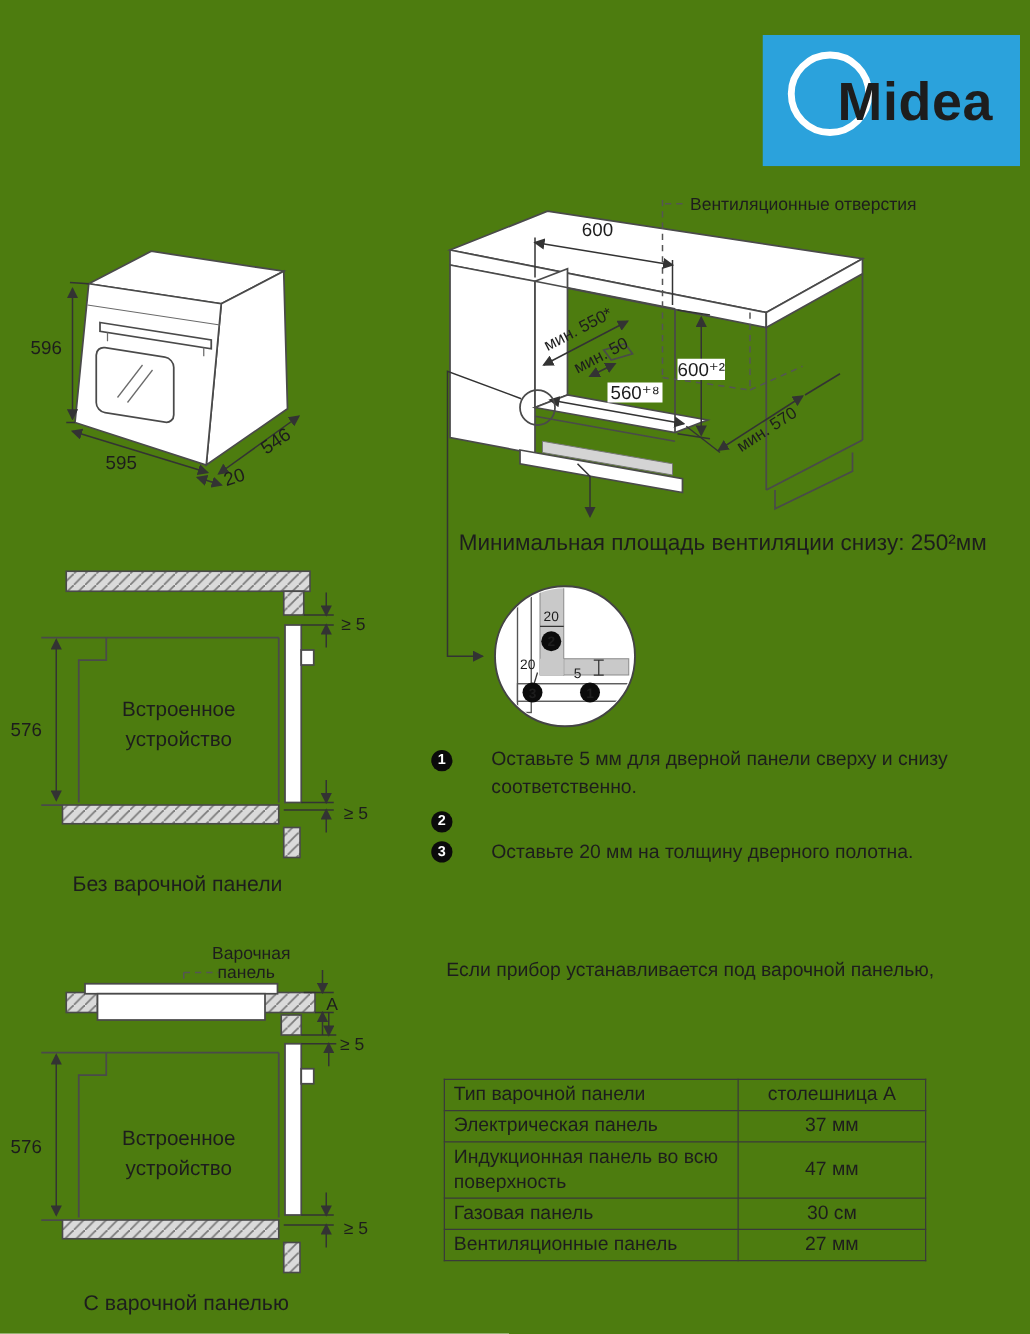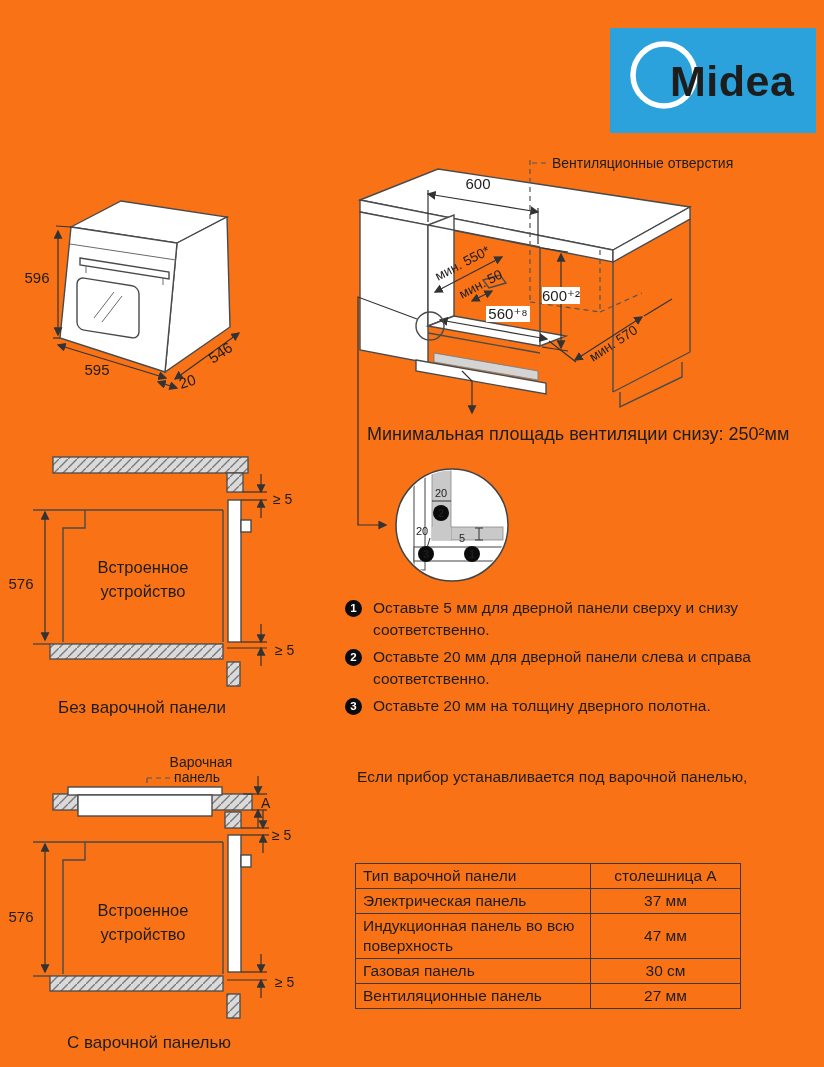--- a/index.html
+++ b/index.html
@@ -1,16 +1,16 @@
 <!DOCTYPE html>
 <html><head>
 <meta charset="utf-8">
 <style>
   html,body{margin:0;padding:0;background:#fff;}
-  .page{position:relative;width:824px;height:1067px;background:#f97316;overflow:hidden;
+  .page{position:relative;width:824px;height:1067px;background:#4d7c0f;overflow:hidden;
         font-family:"Liberation Sans","DejaVu Sans",sans-serif;color:#1d1d1d;}
   .abs{position:absolute;}
   svg{display:block;}
   svg text{font-family:"Liberation Sans","DejaVu Sans",sans-serif;fill:#1d1d1d;}
   .outl{stroke:#4a4a4a;stroke-width:1.4;fill:#ffffff;}
   .ln{stroke:#4a4a4a;stroke-width:1.4;fill:none;}
   .lnthin{stroke:#6a6a6a;stroke-width:1;fill:none;}
   .dim{stroke:#333;stroke-width:1.2;fill:none;}
   .dash{stroke:#555;stroke-width:1.2;fill:none;stroke-dasharray:5 4;}
   .dimtxt{font-size:15px;}
@@ -18,21 +18,21 @@
   .gaptxt{font-size:14px;}
   .devtxt{font-size:16.5px;}
   .captxt{font-size:17px;}
   .venttxt{font-size:14px;}
   .note-text{font-size:18px;line-height:20px;}
   .notes{width:478px;}
   .note{display:flex;gap:11px;margin-bottom:5px;font-size:15.5px;line-height:22px;}
   .nmark{width:17px;height:17px;border-radius:50%;background:#0b0b0b;color:#fff;
          font-size:11.5px;font-weight:bold;display:flex;align-items:center;
          justify-content:center;flex:none;margin-top:2.5px;}
-  .ntext{width:420px;}
+  .ntext{width:420px;margin-left:20px;}
   .intro{font-size:15.5px;line-height:21.5px;}
   table.hob{border-collapse:collapse;table-layout:fixed;width:385px;border-radius:15px;}
   table.hob th,table.hob td{border:1.6px solid #3a3a3a;font-size:15.5px;font-weight:normal;
       padding:2px 7px;line-height:20px;text-align:left;vertical-align:middle;}
   table.hob td.val,table.hob th.val{text-align:center;padding:2px 20px;}
 </style>
 </head>
 <body>
 
 <div class="page">
@@ -178,21 +178,20 @@
 
   <div class="abs note-text" style="left:367px;top:424px;width:440px;">Минимальная площадь вентиляции снизу: 250²мм</div>
 
   <div class="abs notes" style="left:345px;top:597px;">
     <div class="note">
       <span class="nmark">1</span>
       <span class="ntext">Оставьте 5 мм для дверной панели сверху и снизу соответственно.</span>
     </div>
     <div class="note">
       <span class="nmark">2</span>
-      <span class="ntext">Оставьте 20 мм для дверной панели слева и справа соответственно.</span>
     </div>
     <div class="note">
       <span class="nmark">3</span>
       <span class="ntext">Оставьте 20 мм на толщину дверного полотна.</span>
     </div>
   </div>
 
   <svg class="abs" style="left:5px;top:450px;" width="320" height="270" viewBox="0 0 320 270">
     <defs>
       <marker id="aM" viewBox="0 0 10 10" refX="8.5" refY="5" markerWidth="7.5" markerHeight="7.5" orient="auto-start-reverse">

